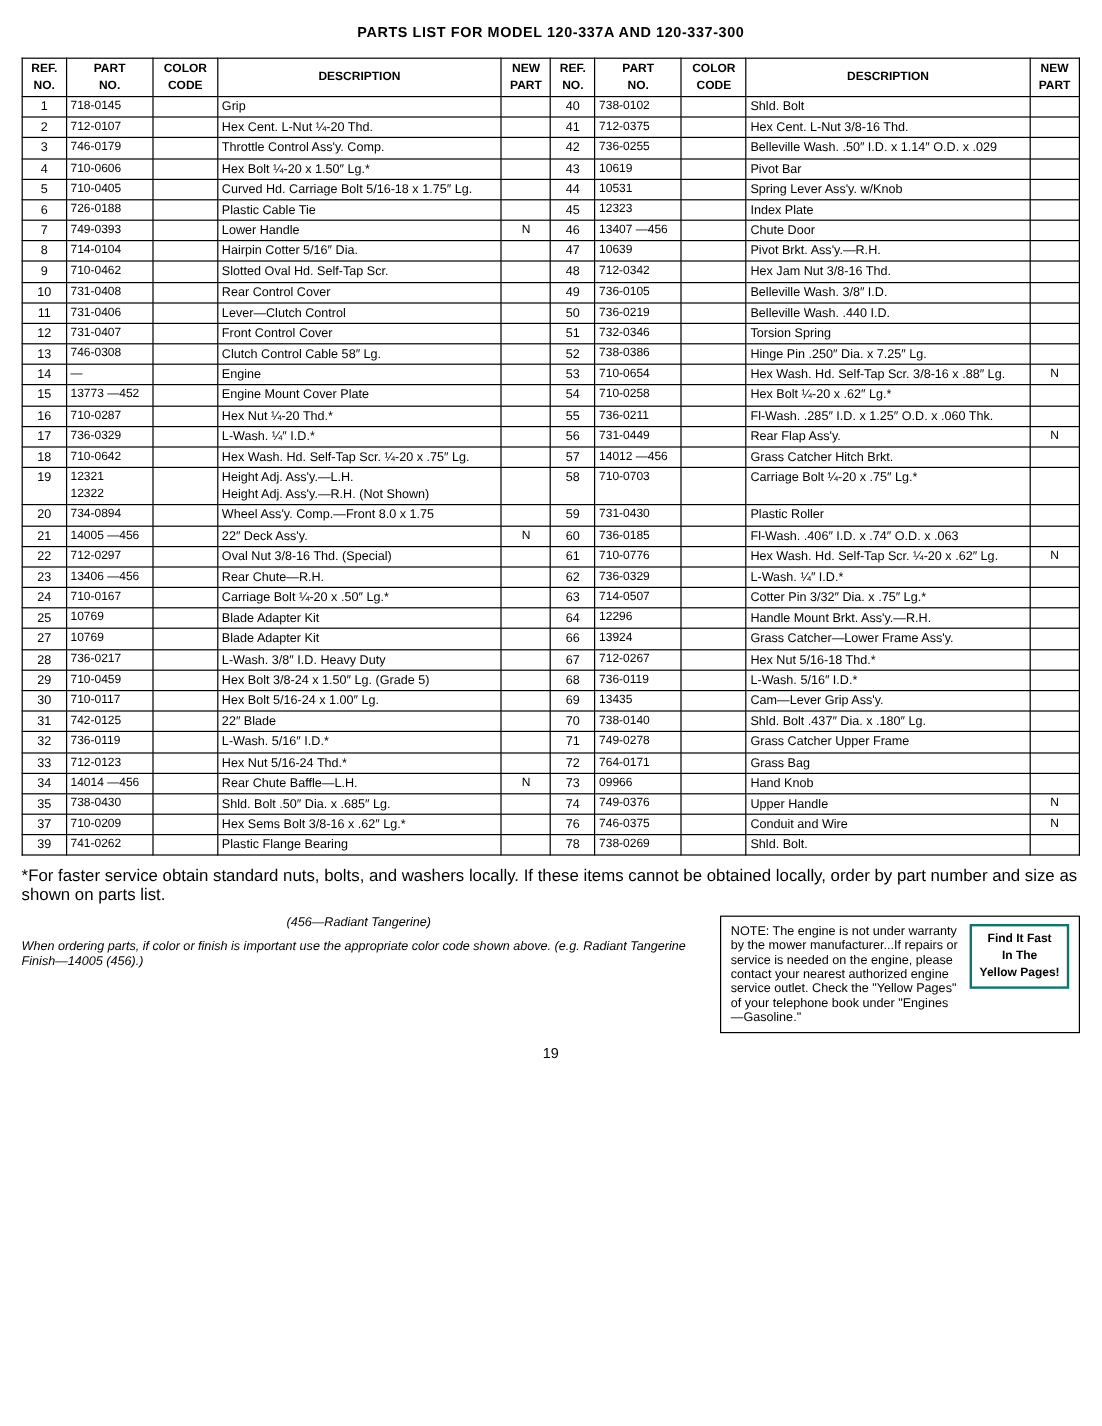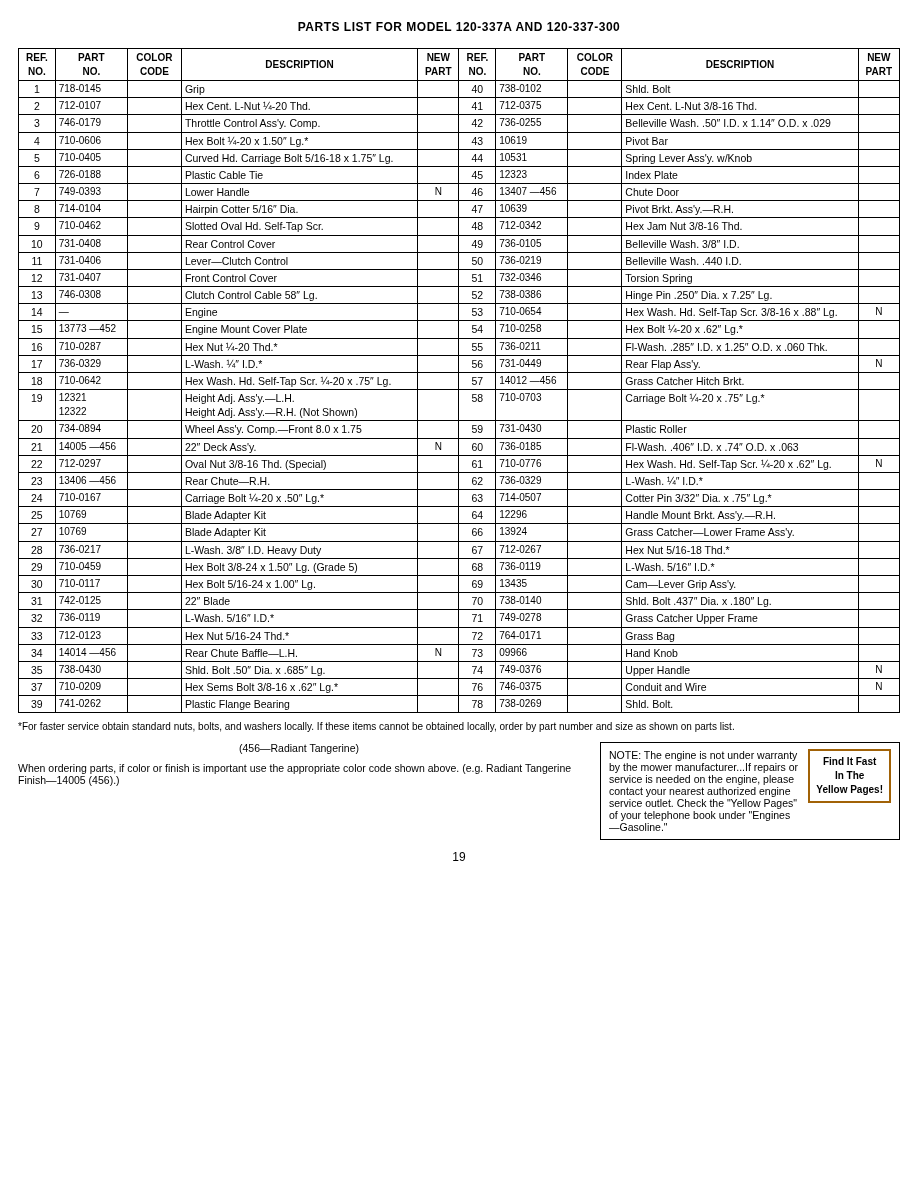--- a/index.html
+++ b/index.html
@@ -51,43 +51,44 @@
 
     .header-row th {
       border: 1px solid #000;
     }
 
     .footer-section {
       margin-top: 8px;
       font-size: 10.5px;
     }
     .footer-note {
-      font-size: 10px;
+      font-size: 14px;
       margin-bottom: 6px;
     }
     .footer-bottom {
       display: flex;
       gap: 20px;
       margin-top: 10px;
     }
     .footer-left {
       flex: 1;
       font-size: 10.5px;
+      font-style: italic;
     }
     .footer-right {
       width: 300px;
       border: 1px solid #000;
       padding: 6px 8px;
       font-size: 10.5px;
       display: flex;
       align-items: flex-start;
       gap: 8px;
     }
     .find-it-box {
-      border: 2px solid #a16207;
+      border: 2px solid #0f766e;
       font-size: 10px;
       font-weight: bold;
       text-align: center;
       padding: 4px 6px;
       min-width: 64px;
       line-height: 1.4;
     }
     .page-num {
       text-align: center;
       font-size: 12px;

